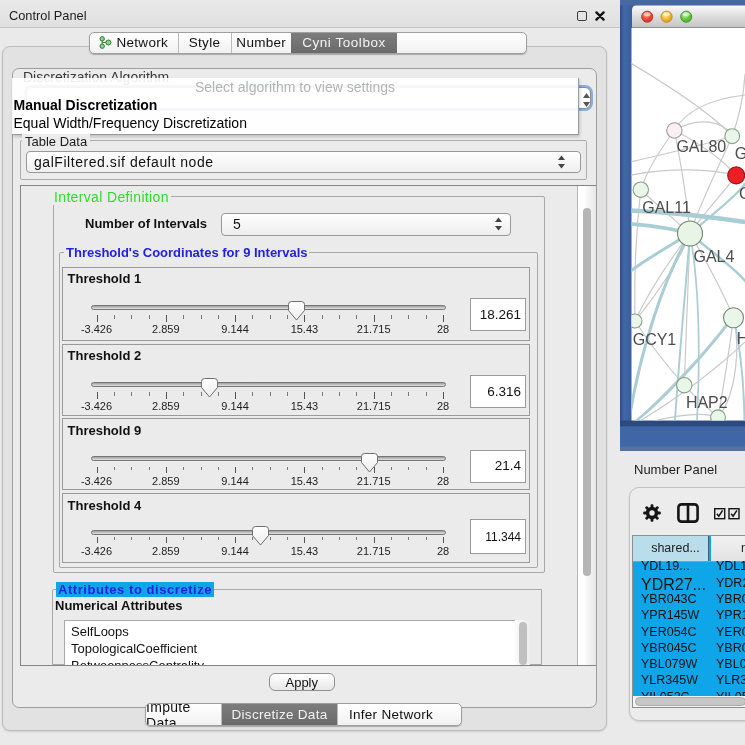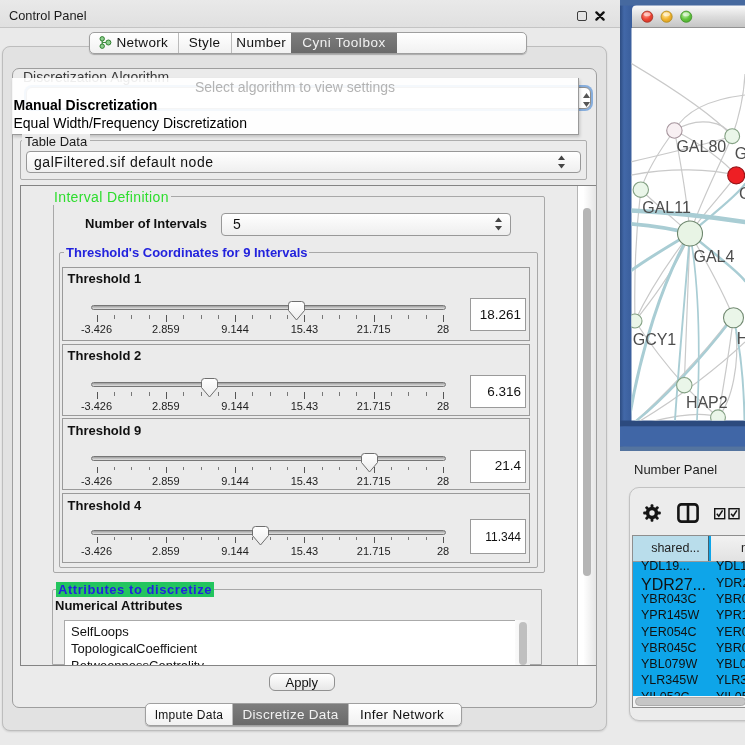--- a/index.html
+++ b/index.html
@@ -237,33 +237,33 @@
         <linearGradient id="tg260" x1="0" y1="0" x2="0" y2="1">
           <stop offset="0" stop-color="#ffffff"></stop>
           <stop offset="1" stop-color="#ececec"></stop>
         </linearGradient>
       </defs>
     </svg>
 <div class="abs" style="left:470px;top:519.3px;width:56px;height:35px;background:#fff;border:1px solid #9a9a9a;"></div>
 <div class="abs" style="left:470px;top:529.5px;width:51px;text-align:right;font-size:12px;color:#111;">11.344</div>
 
 <div class="abs" style="left:52px;top:589px;width:490px;height:76px;border:1px solid #a8a8a8;border-top-left-radius:2px;"></div>
-<div class="abs" style="left:56px;top:582px;font-size:13px;letter-spacing:0.55px;font-weight:bold;color:#2222dd;background:#22c55e;padding:0 2px;">Attributes to discretize</div>
+<div class="abs" style="left:56px;top:582px;font-size:13px;letter-spacing:0.55px;font-weight:bold;color:#2222dd;background:#0ea5e9;padding:0 2px;">Attributes to discretize</div>
 <div class="abs" style="left:55px;top:598px;font-size:13px;font-weight:bold;color:#111;">Numerical Attributes</div>
 
 <div class="abs" style="left:64px;top:619.5px;width:466px;height:45.5px;background:#fff;border:1px solid #aaa;border-bottom:none;overflow:hidden;">
       <div style="position:absolute;left:6px;top:2px;font-size:13px;line-height:17px;color:#111;">SelfLoops<br>TopologicalCoefficient<br>BetweennessCentrality</div>
     </div>
 <div class="abs" style="left:515px;top:620px;width:15px;height:45px;background:linear-gradient(90deg,#fafafa,#ededed);"></div>
 <div class="abs" style="left:518.5px;top:622px;width:8.5px;height:43px;background:#c0c0c0;border-radius:4px;"></div>
 
 <div class="abs" style="left:268.5px;top:672.5px;width:66.5px;height:18px;background:linear-gradient(#ffffff,#e7e7e7);border:1px solid #909090;border-radius:6px;font-size:13px;color:#111;text-align:center;line-height:17px;">Apply</div>
 
 <div class="abs" style="left:145px;top:703px;width:317px;height:23px;background:linear-gradient(#ffffff,#f1f1f1);border:1px solid #9f9f9f;border-radius:5px;box-shadow:0 1px 1px rgba(0,0,0,0.25);overflow:hidden;display:flex;">
-  <div style="width:87px;height:100%;display:flex;align-items:center;justify-content:center;border-right:1px solid #bbb;font-size:12px;letter-spacing:0.3px;color:#111;">Impute Data</div>
+  <div style="width:76px;height:100%;display:flex;align-items:center;justify-content:center;border-right:1px solid #bbb;font-size:14px;letter-spacing:0.3px;color:#111;">Impute Data</div>
   <div style="width:115px;height:100%;display:flex;align-items:center;justify-content:center;font-size:13.5px;letter-spacing:0.3px;color:#f2f2f2;background:linear-gradient(#7d7d7d,#6a6a6a);">Discretize Data</div>
   <div style="width:107px;height:100%;display:flex;align-items:center;justify-content:center;border-left:1px solid #bbb;font-size:13.5px;letter-spacing:0.3px;color:#111;">Infer Network</div>
 </div>
 
 <svg class="abs" style="left:620px;top:0;" width="125" height="451" viewBox="0 0 125 451">
 <defs>
 <linearGradient id="tbar" x1="0" y1="0" x2="0" y2="1">
           <stop offset="0" stop-color="#fafafa"></stop>
           <stop offset="0.5" stop-color="#dcdcdc"></stop>
           <stop offset="1" stop-color="#c3c3c3"></stop>

